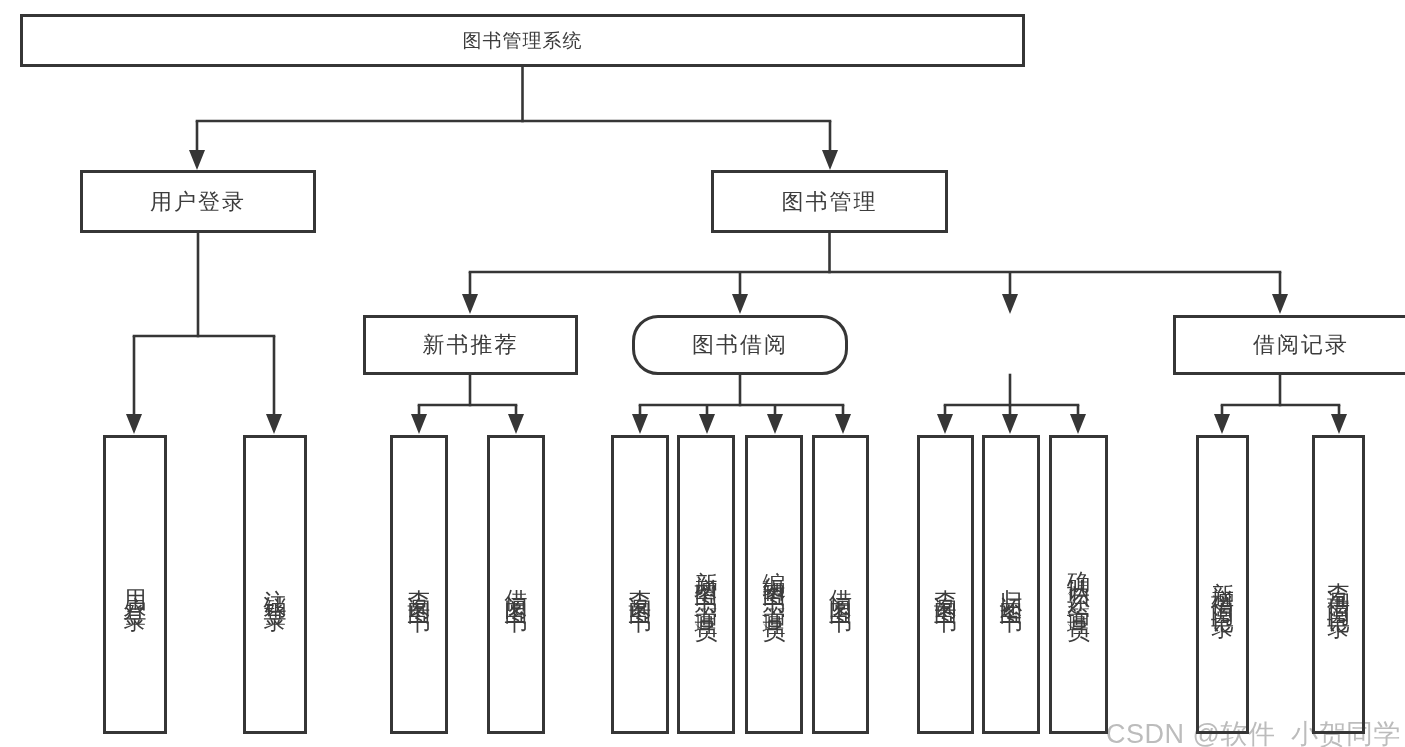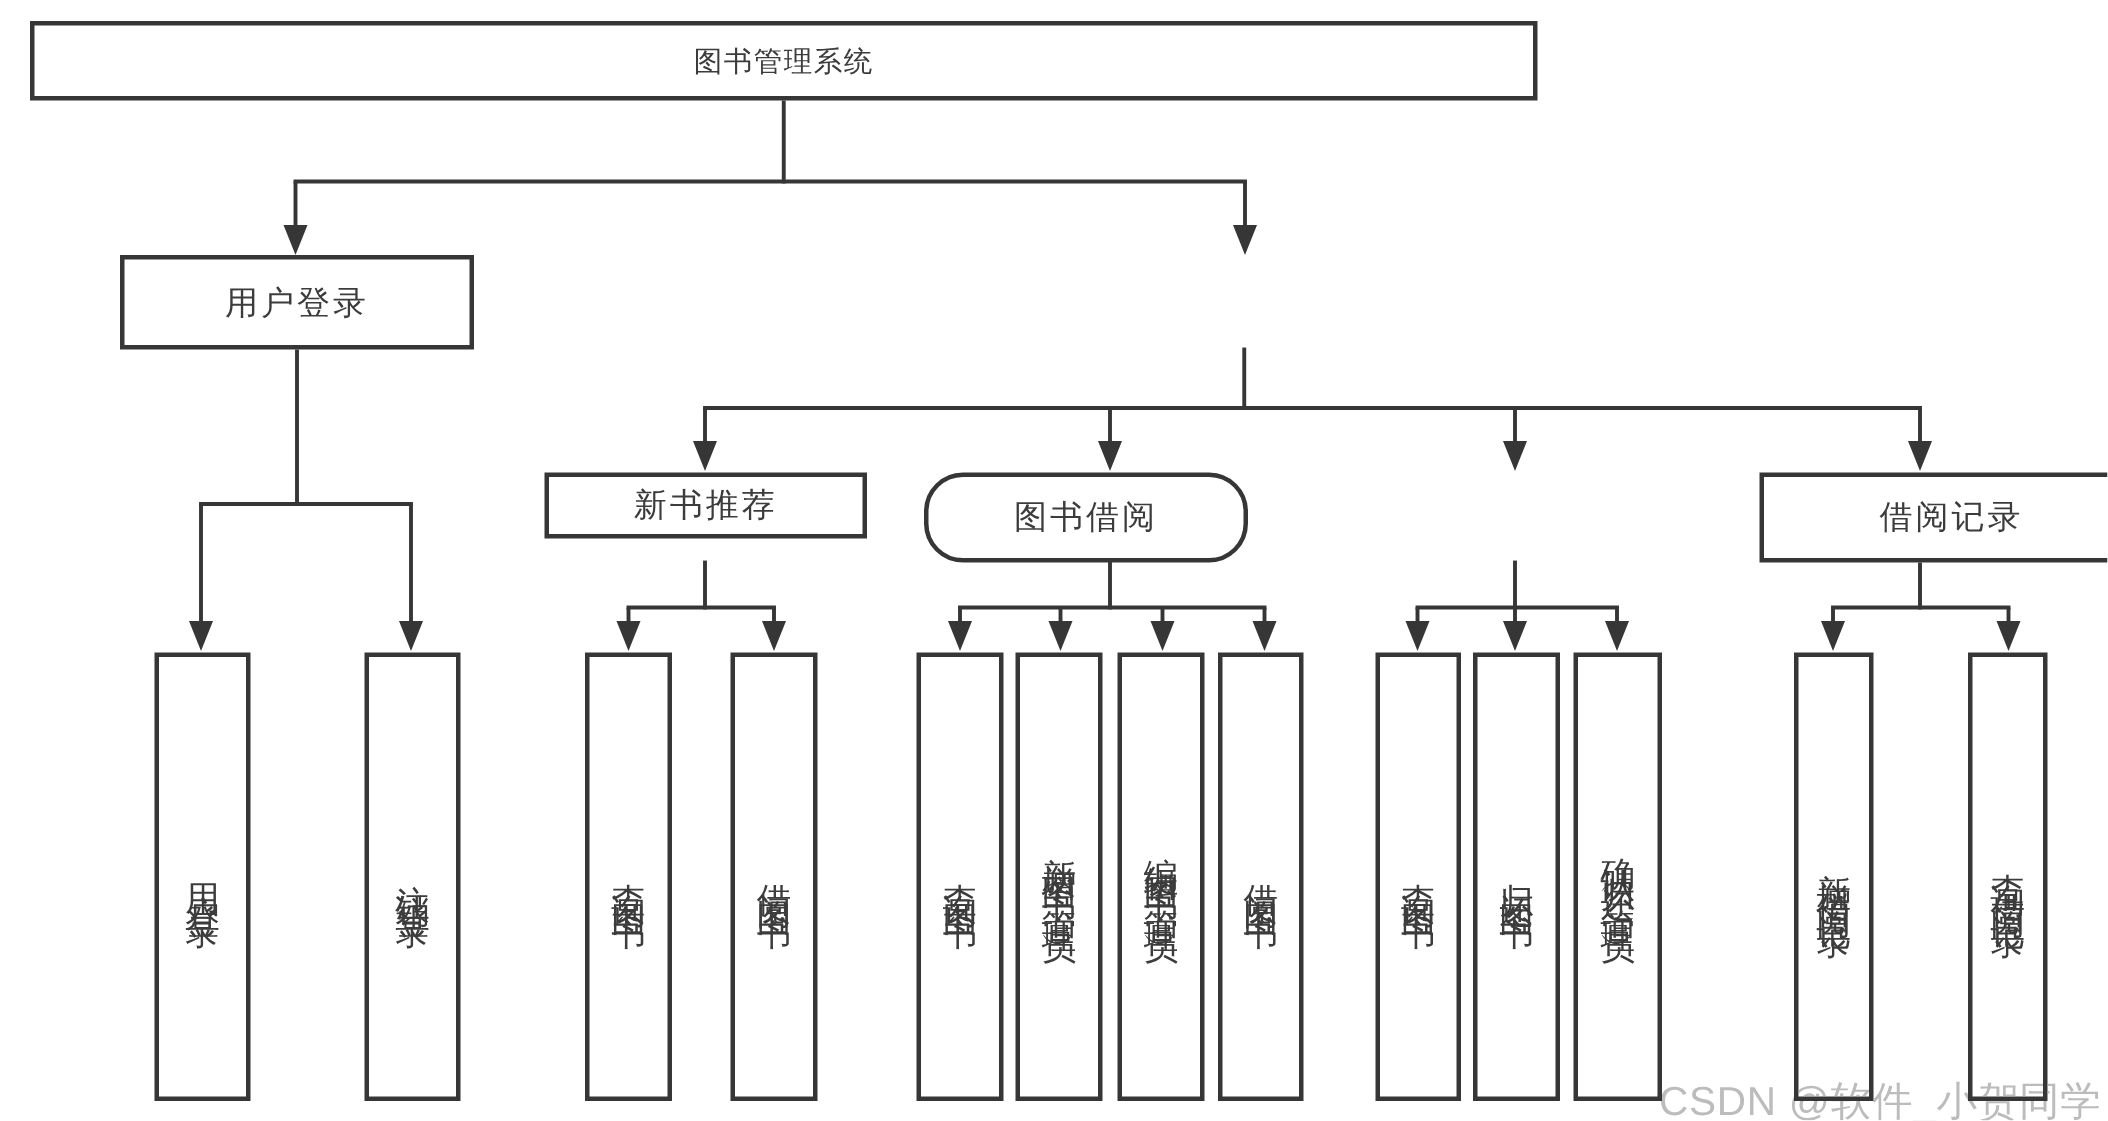--- a/index.html
+++ b/index.html
@@ -84,25 +84,28 @@
       <polygon points="1331,414 1347,414 1339,434" fill="#363636"></polygon>
     </svg>
 
   <div class="box" style="left:20px;top:14px;width:1005px;height:53px;">
     <span class="root-label">图书管理系统</span>
   </div>
 
   <div class="box" style="left:80px;top:170px;width:236px;height:63px;">
     <span class="h-label">用户登录</span>
   </div>
+  <div class="box" style="left:711px;top:170px;width:237px;height:63px;">
+    <span class="h-label">图书管理</span>
+  </div>
 
-  <div class="box" style="left:363px;top:315px;width:215px;height:44px;">
+  <div class="box" style="left:363px;top:315px;width:215px;height:60px;">
     <span class="h-label">新书推荐</span>
   </div>
-  <div class="box" style="left:616px;top:315px;width:216px;height:60px;border-radius:26px;">
+  <div class="box" style="left:632px;top:315px;width:216px;height:60px;border-radius:26px;">
     <span class="h-label">图书借阅</span>
   </div>
   <div class="box" style="left:1173px;top:315px;width:256px;height:60px;">
     <span class="h-label">借阅记录</span>
   </div>
 
   <div class="box leaf" style="left:103px;top:435px;width:64px;height:299px;">
     <span class="v-label">用户登录</span>
   </div>
   <div class="box leaf" style="left:243px;top:435px;width:64px;height:299px;">

